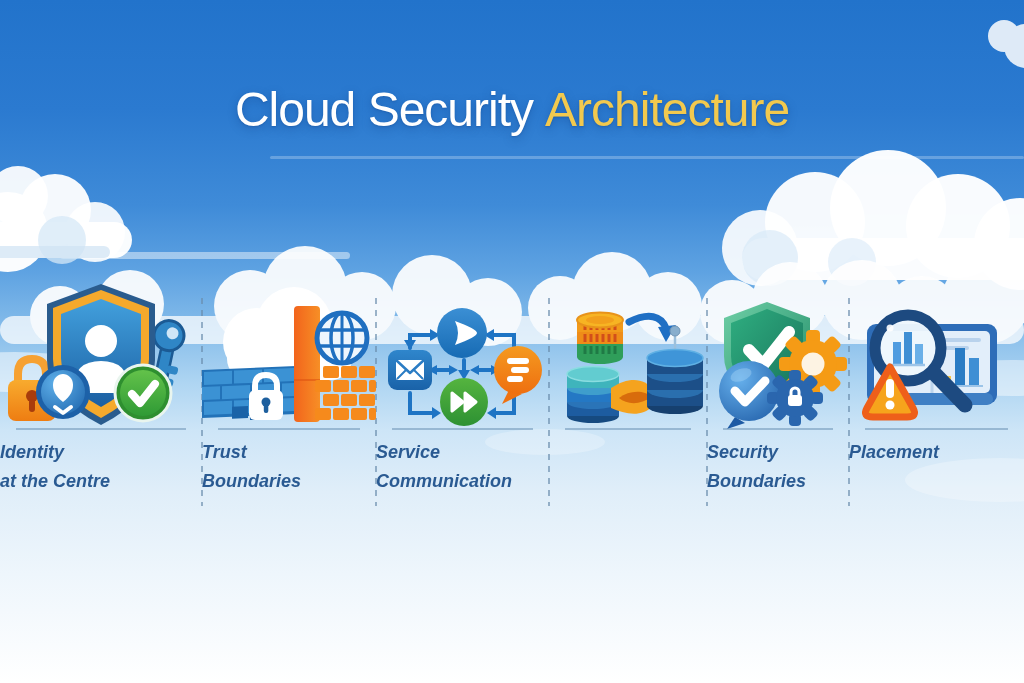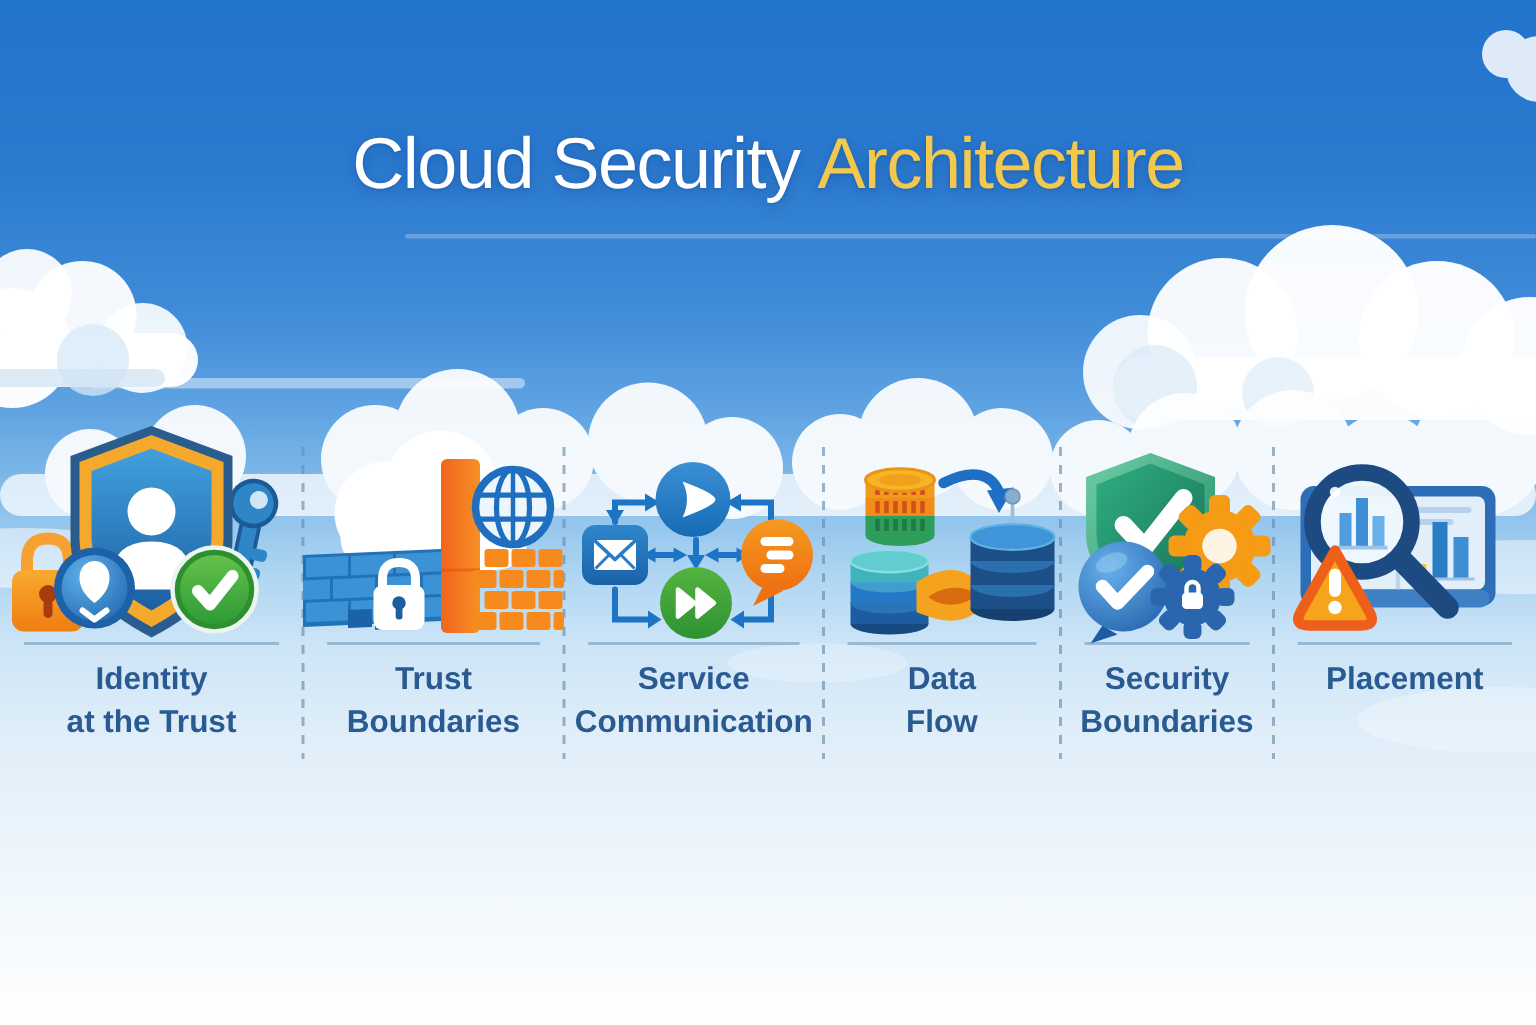--- a/index.html
+++ b/index.html
@@ -9,22 +9,22 @@
       #aed5f2 56%,#cde5f7 63%,#e0eef9 72%,#eef6fc 84%,#ffffff 100%);}
   .bg{position:absolute;left:0;top:0;}
   .title{position:absolute;left:0;top:82px;width:1024px;text-align:center;
     font-size:48px;font-weight:normal;letter-spacing:-1px;
     text-shadow:0 3px 10px rgba(15,60,130,.35),0 1px 2px rgba(15,60,130,.3);}
   .title .t1{color:#ffffff;margin-right:12px;}
   .title .t2{color:#f2c94e;}
   .col{position:absolute;top:280px;height:240px;}
   .col svg{position:absolute;left:0;top:0;}
   .rule{position:absolute;left:16px;right:16px;top:148px;border-top:2px solid rgba(100,140,175,.5);}
-  .lbl{position:absolute;left:0;right:0;top:158px;text-align:center;color:#2a5a92;
-    font-size:21px;font-weight:bold;line-height:29px;}
+  .lbl{position:absolute;left:0;right:0;top:158px;color:#2a5a92;
+    font-size:18px;font-weight:bold;line-height:29px;font-style:italic;}
   .lbl2:empty{display:none;}
   .vdash{position:absolute;top:298px;width:2px;height:208px;
     background:repeating-linear-gradient(180deg,rgba(105,140,172,.65) 0 6px,rgba(0,0,0,0) 6px 12px);}
 </style>
 </head>
 <body>
 
 <div class="stage">
 
   <svg class="bg" width="1024" height="683" viewBox="0 0 1024 683">
@@ -139,21 +139,21 @@
       </g>
       <g transform="translate(143,113)">
         <circle r="28" fill="#2e8f2f" stroke="#e9f5ee" stroke-width="3"></circle>
         <circle r="23" fill="url(#c1gr)"></circle>
         <path d="M-11,1 L-3,10 L12,-9" stroke="#ffffff" stroke-width="8" fill="none" stroke-linecap="round" stroke-linejoin="round"></path>
       </g>
     </svg>
     <div class="rule"></div>
     <div class="lbl">
       <div class="lbl1">Identity</div>
-      <div class="lbl2">at the Trust</div>
+      <div class="lbl2">at the Centre</div>
     </div>
   </div>
 
   <div class="col" style="left:376px;width:173px">
     <svg width="173" height="150" viewBox="0 0 173 150">
       <defs>
         <linearGradient id="c3b" x1="0" y1="0" x2="0" y2="1">
             <stop offset="0" stop-color="#3b8fd4"></stop>
             <stop offset="1" stop-color="#176bb4"></stop>
           </linearGradient>
@@ -350,24 +350,20 @@
         <ellipse cx="0" cy="48" rx="28" ry="8" fill="#16406f"></ellipse>
         <rect x="-28" y="32" width="56" height="16" fill="#1c4f88"></rect>
         <ellipse cx="0" cy="32" rx="28" ry="8" fill="#2a6fae"></ellipse>
         <rect x="-28" y="16" width="56" height="16" fill="#1c4f88"></rect>
         <ellipse cx="0" cy="16" rx="28" ry="8" fill="#2a6fae"></ellipse>
         <rect x="-28" y="0" width="56" height="16" fill="#1c4f88"></rect>
         <ellipse cx="0" cy="0" rx="28" ry="8.5" fill="#3f95d8" stroke="#5fb0e4" stroke-width="1.5"></ellipse>
       </g>
     </svg>
     <div class="rule"></div>
-    <div class="lbl">
-      <div class="lbl1">Data</div>
-      <div class="lbl2">Flow</div>
-    </div>
   </div>
 
   <div class="col" style="left:707px;width:142px">
     <svg width="142" height="150" viewBox="0 0 142 150">
       <defs>
         <linearGradient id="c5sh1" x1="0" y1="0" x2="1" y2="1">
             <stop offset="0" stop-color="#6fcfa6"></stop>
             <stop offset="1" stop-color="#1f8a66"></stop>
           </linearGradient>
         <linearGradient id="c5sh2" x1="0" y1="0" x2="1" y2="1">

